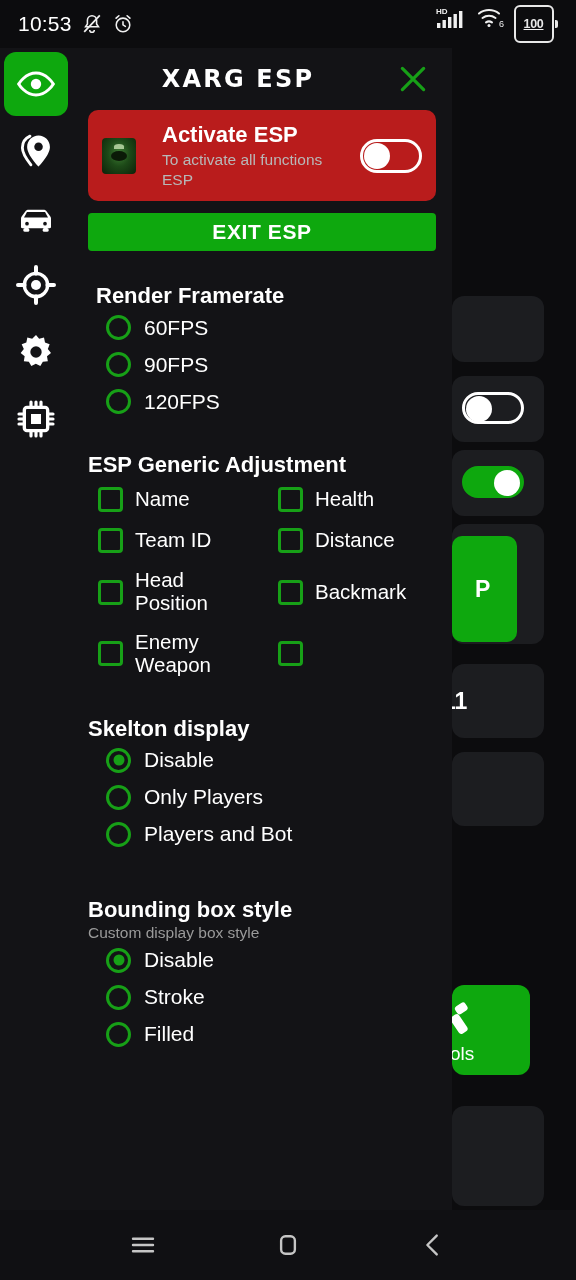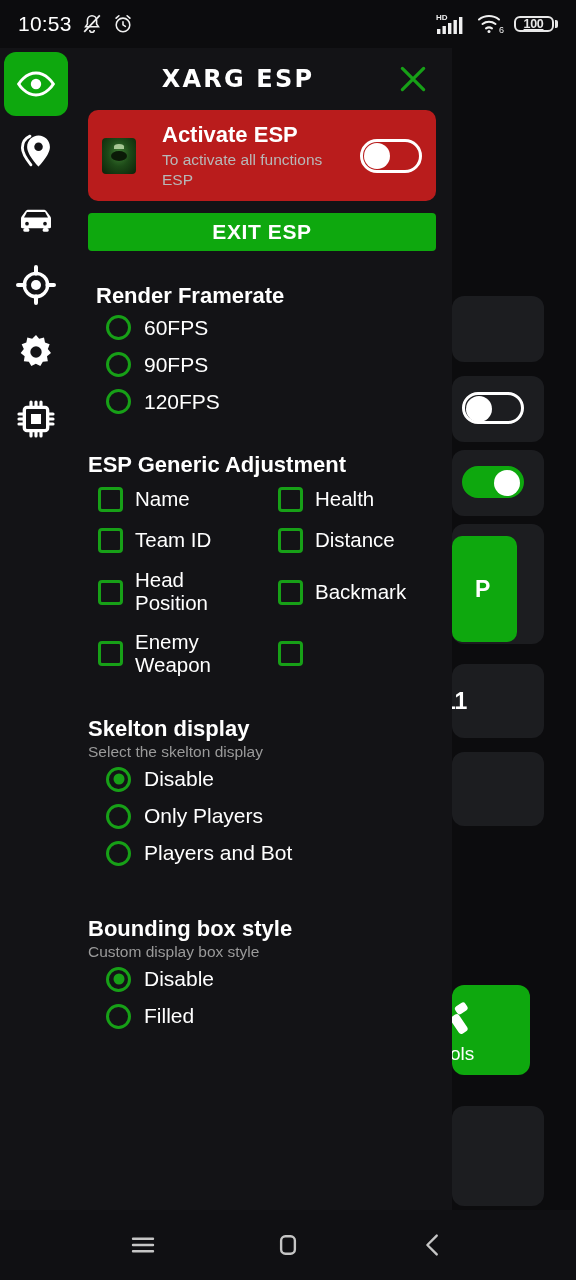--- a/index.html
+++ b/index.html
@@ -16,21 +16,21 @@
     position:absolute; top:0; left:0; width:576px; height:48px;
     display:flex; align-items:center; justify-content:space-between;
     padding:4px 18px; color:#f2f2f2; z-index:40;
   }
   .sb-left { display:flex; align-items:center; gap:9px; }
   .sb-right { display:flex; gap:7px;text-decoration:underline; }
   .sb-time { font-size:21px; letter-spacing:.2px; color:#fff; }
   .sb-ico { display:block; }
   .batt {
     display:flex; align-items:center; justify-content:center;
-    width:40px; height:16px; border:2px solid #e8e8e8; border-radius:6px;
+    width:40px; height:38px; border:2px solid #e8e8e8; border-radius:6px;
     font-size:12.5px; font-weight:bold; color:#e8e8e8; letter-spacing:-.3px;
   }
   .batt-wrap { display:flex; align-items:center; }
   .batt-tip { width:3px; height:8px; background:#e8e8e8; border-radius:0 2px 2px 0; margin-left:1.5px; }
 
   
   .bg-layer { position:absolute; inset:0; z-index:1; }
   .bg-card {
     position:absolute; background:#1c1d20; border-radius:12px;
   }
@@ -337,21 +337,20 @@
           <span class="cb"></span>
           <span class="cb-lbl">Enemy Weapon</span>
         </div>
         <div class="cb-row">
           <span class="cb"></span>
         </div>
       </div>
 
       
       <div class="sec-title">Skelton display</div>
-      <div class="sec-sub">Select the skelton display</div>
       <div>
         <div class="radio-row">
           <span class="radio sel"></span>
           <span class="radio-lbl">Disable</span>
         </div>
         <div class="radio-row">
           <span class="radio"></span>
           <span class="radio-lbl">Only Players</span>
         </div>
         <div class="radio-row">
@@ -362,20 +361,24 @@
 
       <div class="gap-sm"></div>
 
       
       <div class="sec-title">Bounding box style</div>
       <div class="sec-sub">Custom display box style</div>
       <div>
         <div class="radio-row">
           <span class="radio sel"></span>
           <span class="radio-lbl">Disable</span>
+        </div>
+        <div class="radio-row">
+          <span class="radio"></span>
+          <span class="radio-lbl">Stroke</span>
         </div>
         <div class="radio-row">
           <span class="radio"></span>
           <span class="radio-lbl">Filled</span>
         </div>
       </div>
 
     </div>
   </div>
 

